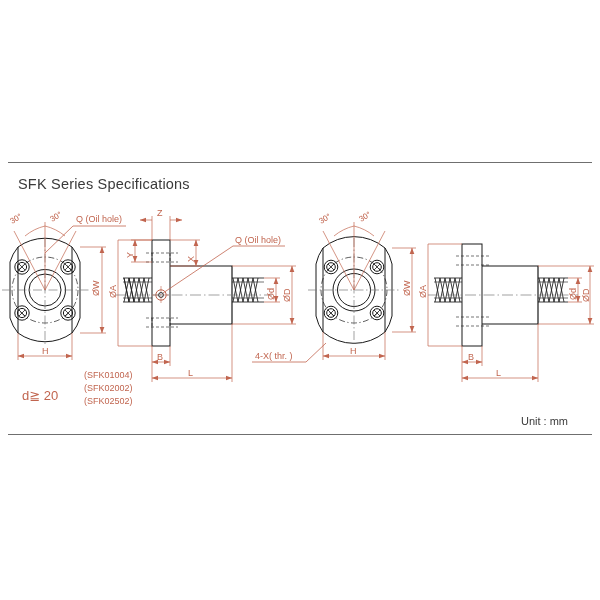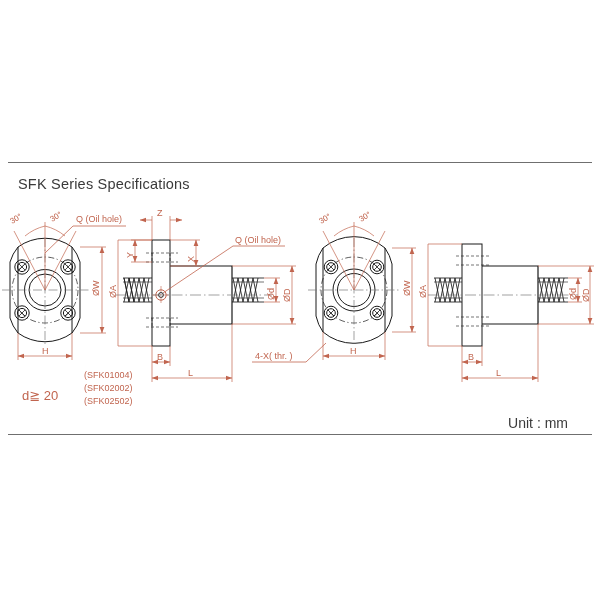--- a/index.html
+++ b/index.html
@@ -34,21 +34,21 @@
     top: 176px;
     font-size: 14.5px;
     color: #3a3a3a;
     letter-spacing: 0.2px;
     white-space: nowrap;
   }
   #unit-label {
     position: absolute;
     right: 16px;
     top: 415px;
-    font-size: 14px;
+    font-size: 11px;
     color: #3a3a3a;
     white-space: nowrap;
   }
   svg { display: block; }
   text { font-family: "Liberation Sans", sans-serif; }
   .dimtext { fill: #c1654f; font-size: 9px; }
   .dimtext-sm { fill: #c1654f; font-size: 8px; }
   .modeltext { fill: #c1654f; font-size: 9px; }
   .bigtext { fill: #c1654f; font-size: 13px; }
 </style>

